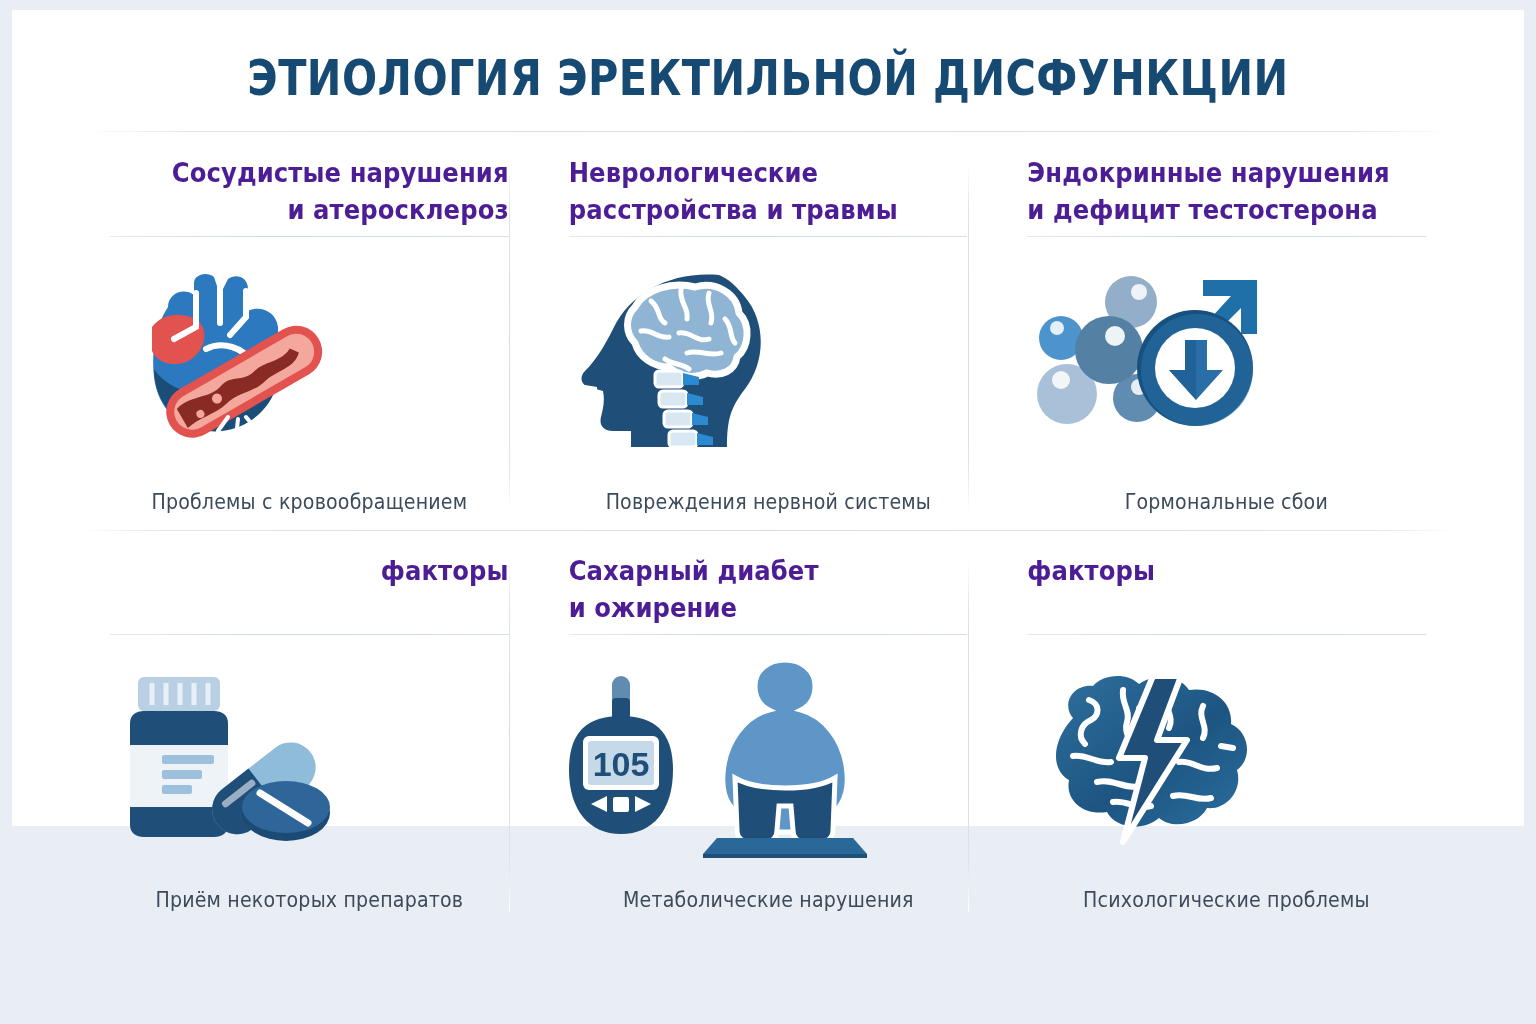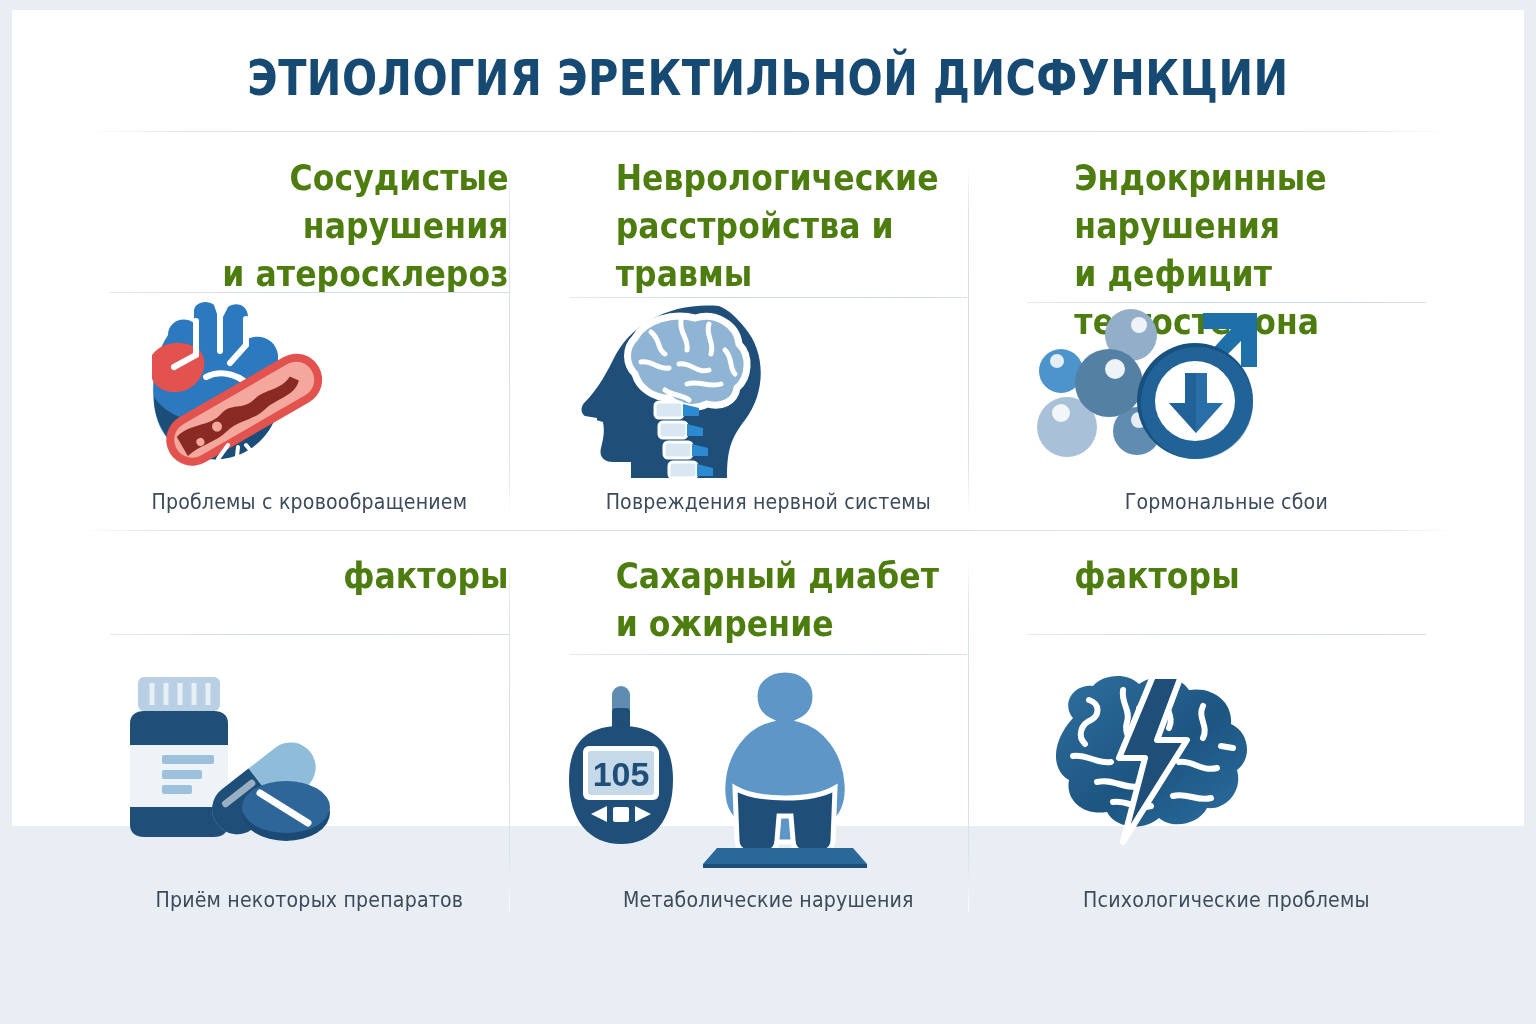--- a/index.html
+++ b/index.html
@@ -80,28 +80,28 @@
     position: relative;
     padding: 22px 30px 0 30px;
     box-sizing: border-box;
     display: flex;
     flex-direction: column;
   }
 
   .cell-title {
     font-family: "DejaVu Sans Condensed", "Liberation Sans Narrow", "Liberation Sans", sans-serif;
     font-weight: 700;
-    font-size: 35px;
+    font-size: 27px;
     line-height: 1.38;
-    color: #4d7c0f;
+    color: #4c1d95;
     letter-spacing: 0.1px;
     min-height: 76px;
   }
   .cell-title.align-right { text-align: right; }
-  .cell-title.align-left  { text-align: left; margin-left: 47px; }
+  .cell-title.align-left  { text-align: left; }
 
   .cell-rule {
     margin-top: 6px;
     height: 1px;
     width: 100%;
     background: linear-gradient(to right, #e5eaf1 0%, #cfd8e4 40%, #d7dee8 100%);
   }
 
   .icon-area {
     flex: 1 1 auto;

